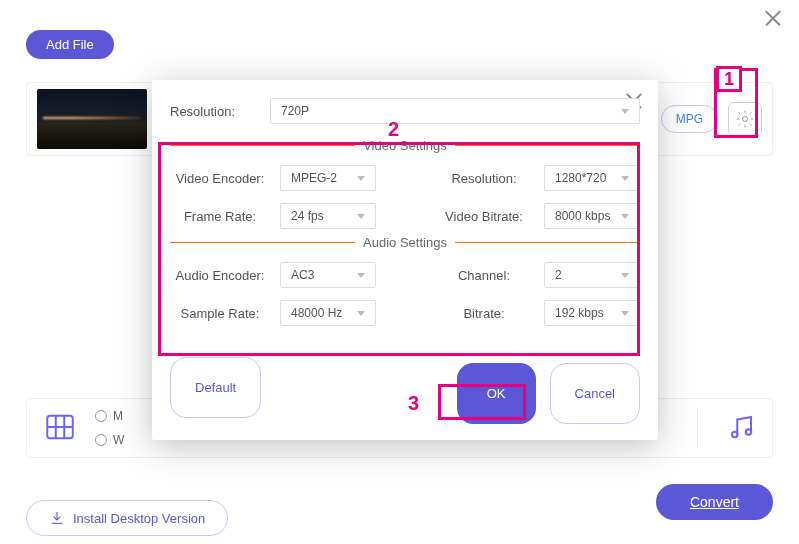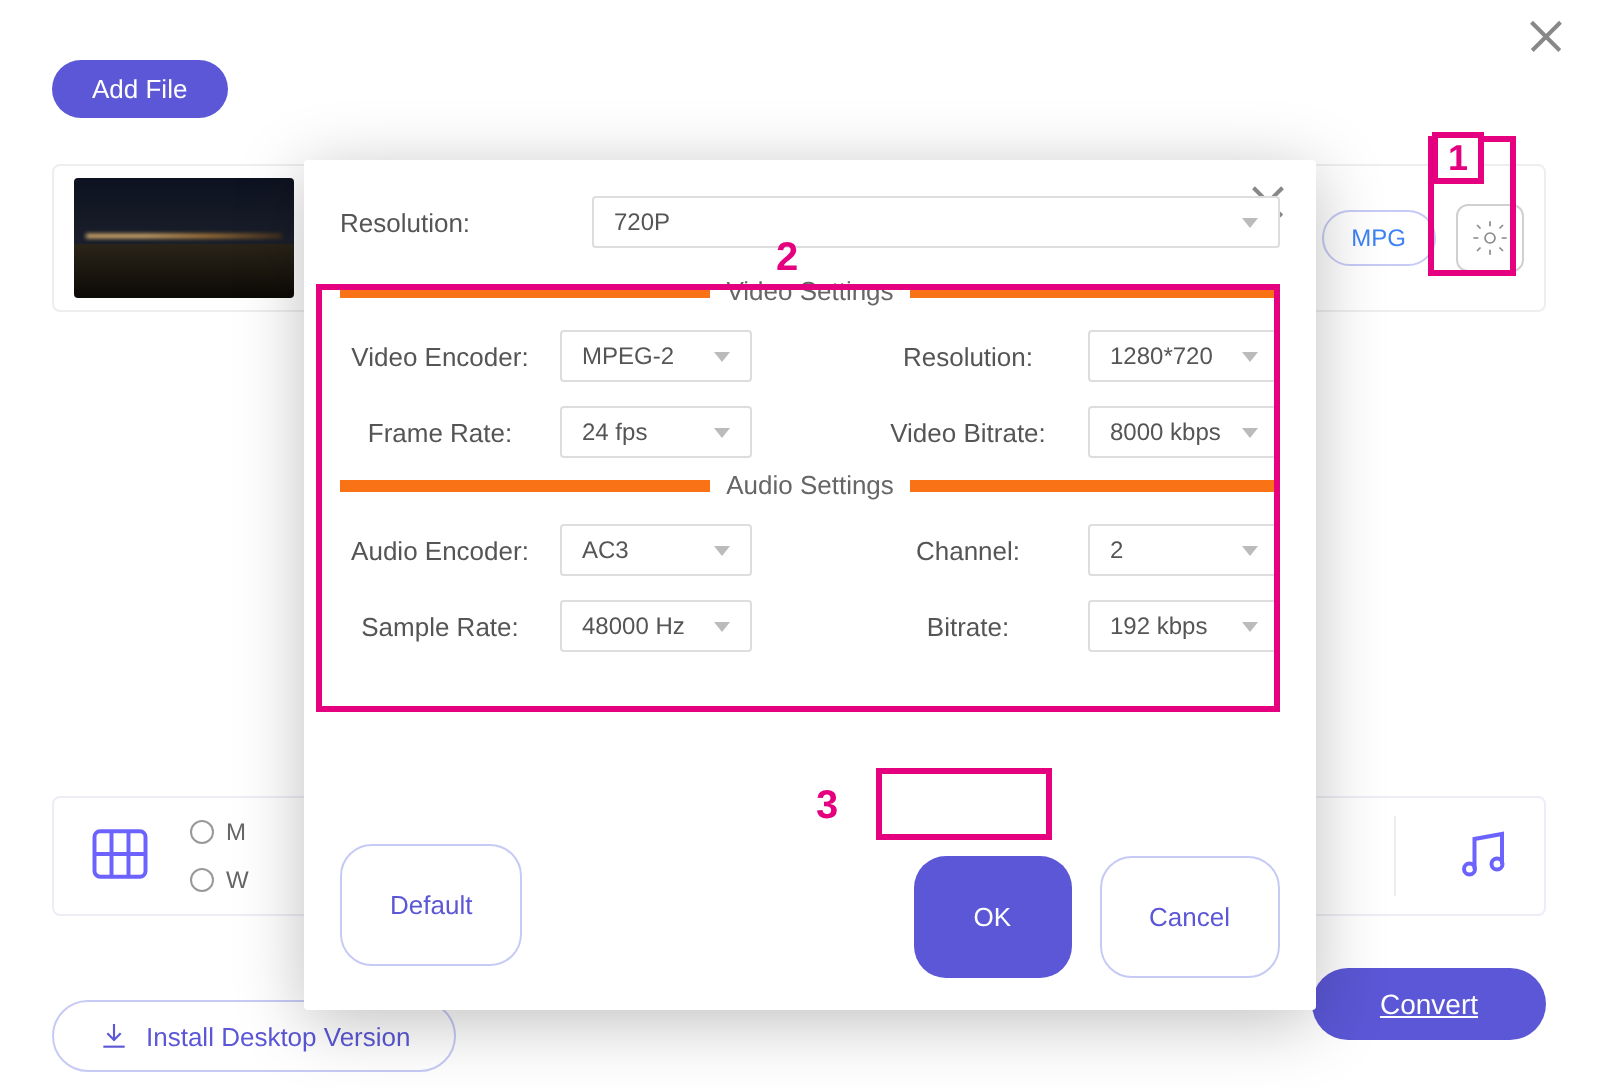--- a/index.html
+++ b/index.html
@@ -26,33 +26,33 @@
   .radio-circle { width: 12px; height: 12px; border: 1.3px solid #999; border-radius: 50%; display: inline-block; }
   .trailing-k { margin-left: auto; font-size: 13px; color: #666; padding-right: 16px; }
   .music-icon svg { width: 30px; height: 30px; stroke: #6c63ff; fill: none; stroke-width: 1.6; }
   .vdiv { width: 1px; height: 40px; background: #eee; margin: 0 10px; }
 
   .install-btn { position: absolute; left: 26px; bottom: 8px; border: 1px solid #c7caf5; color: #5b57d6; background: #fff; border-radius: 20px; padding: 9px 22px; font-size: 13px; cursor: pointer; display: flex; align-items: center; gap: 8px; }
   .install-btn svg { width: 16px; height: 16px; stroke: #5b57d6; fill: none; stroke-width: 1.6; }
   .convert-btn { position: absolute; right: 26px; bottom: 24px; background: #5b57d6; color: #fff; border: none; border-radius: 20px; padding: 10px 34px; font-size: 14px; cursor: pointer; text-decoration: underline; }
 
   
-  .modal { position: absolute; top: 80px; left: 152px; width: 506px; height: 425px; background: #fff; border-radius: 2px; box-shadow: 0 6px 34px rgba(0,0,0,.25); padding: 18px 18px 14px 18px; }
+  .modal { position: absolute; top: 80px; left: 152px; width: 506px; height: 360px; background: #fff; border-radius: 2px; box-shadow: 0 6px 34px rgba(0,0,0,.25); padding: 18px 18px 14px 18px; }
   .modal-close { position: absolute; top: 10px; right: 14px; width: 20px; height: 20px; cursor: pointer; }
   .modal-close span { position: absolute; left: 0; top: 50%; width: 100%; height: 1.5px; background: #888; }
   .modal-close span:first-child { transform: rotate(45deg); }
   .modal-close span:last-child { transform: rotate(-45deg); }
 
   .row { display: flex; align-items: center; margin-bottom: 14px; }
   .row label { width: 100px; font-size: 13px; color: #555; }
   .sel { border: 1px solid #ddd; border-radius: 2px; height: 26px; display: flex; align-items: center; padding: 0 10px; font-size: 12px; color: #555; background: #fff; cursor: pointer; position: relative; }
   .sel .caret { margin-left: auto; width: 0; height: 0; border-left: 4px solid transparent; border-right: 4px solid transparent; border-top: 5px solid #bbb; }
-  .sel-full { flex: 1; margin-left: 26px; }
+  .sel-full { flex: 1; }
   legend.section { font-size: 13px; color: #666; padding: 0 8px; }
-  fieldset.group { border: none; border-top: 6px solid #f97316; margin-top: 4px; padding: 12px 0 2px 0; }
+  fieldset.group { border: none; border-top: 1px solid #f97316; margin-top: 4px; padding: 12px 0 2px 0; }
   fieldset.group legend { margin: 0 auto; text-align: center; }
   .two-col { display: grid; grid-template-columns: 100px 96px 1fr 100px 96px; column-gap: 10px; row-gap: 12px; align-items: center; }
   .two-col label { font-size: 13px; color: #555; text-align: center; }
   .two-col .sel { width: 96px; }
   .spacer { }
 
   .modal-actions { position: absolute; left: 0; right: 0; bottom: 16px; display: flex; justify-content: space-between; padding: 0 18px; align-items: center; }
   .pill { border-radius: 16px; padding: 22px 24px; font-size: 13px; cursor: pointer; }
   .pill.outline { border: 1px solid #c7caf5; color: #5b57d6; background: #fff; }
   .pill.primary { border: none; background: #5b57d6; color: #fff; padding: 7px 30px; }

